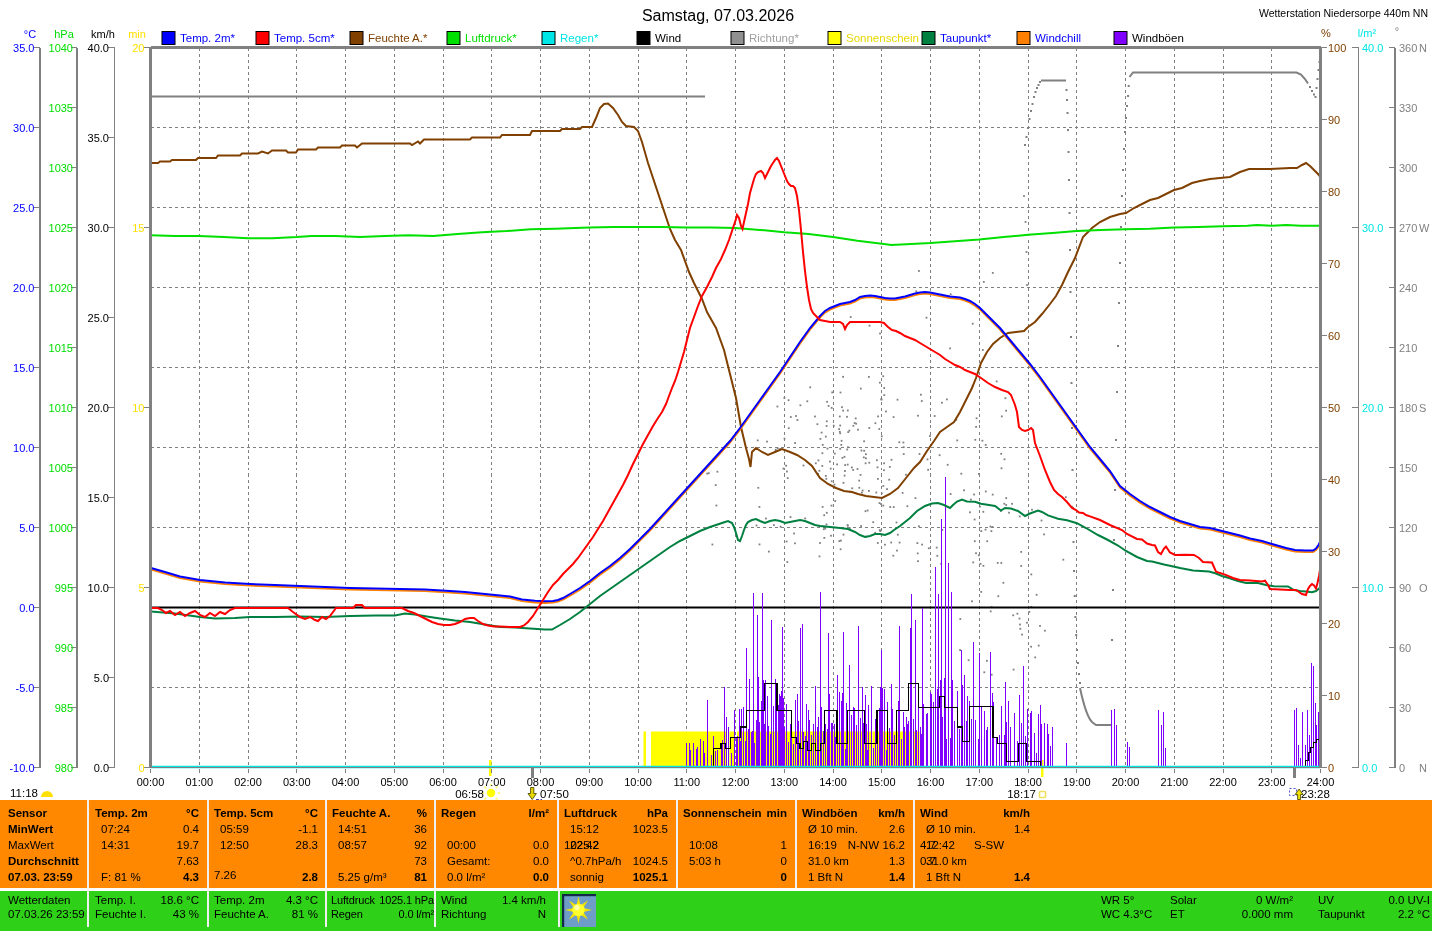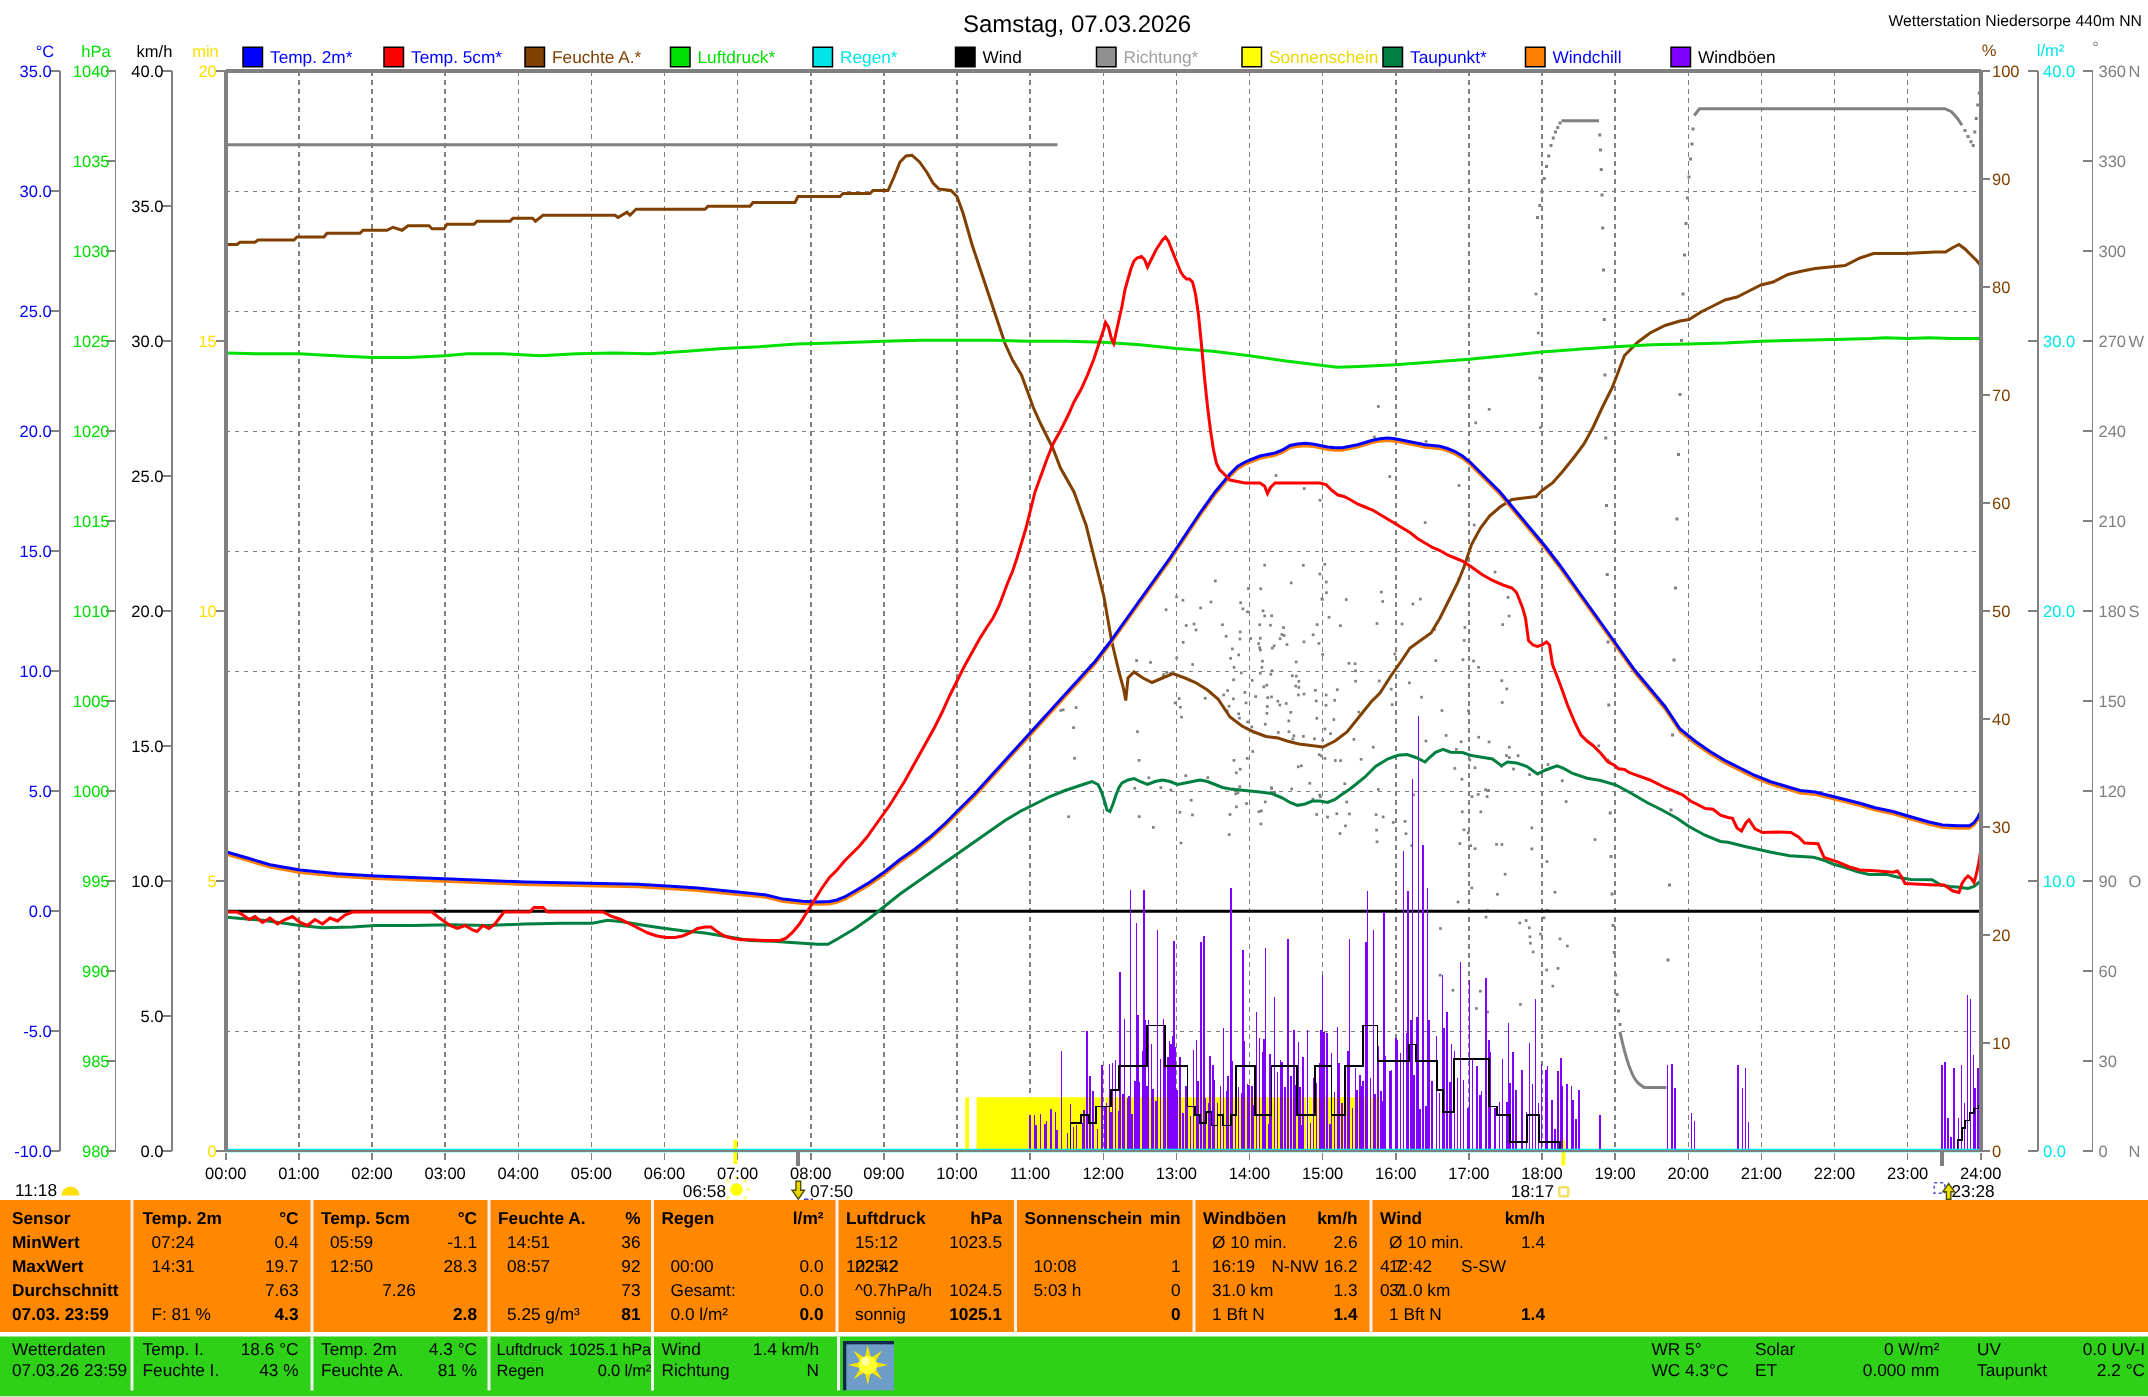--- a/index.html
+++ b/index.html
@@ -679,39 +679,39 @@
       <div style="position:absolute;left:86.5px;top:0;width:2px;height:88px;background:#f0f0f0"></div>
       <div style="position:absolute;left:206.5px;top:0;width:2px;height:88px;background:#f0f0f0"></div>
       <div style="position:absolute;left:324.5px;top:0;width:2px;height:88px;background:#f0f0f0"></div>
       <div style="position:absolute;left:433.5px;top:0;width:2px;height:88px;background:#f0f0f0"></div>
       <div style="position:absolute;left:556.5px;top:0;width:2px;height:88px;background:#f0f0f0"></div>
       <div style="position:absolute;left:675.5px;top:0;width:2px;height:88px;background:#f0f0f0"></div>
       <div style="position:absolute;left:794.5px;top:0;width:2px;height:88px;background:#f0f0f0"></div>
       <div style="position:absolute;left:912.5px;top:0;width:2px;height:88px;background:#f0f0f0"></div>
       <div style="position:absolute;left:8px;top:7px;font-weight:bold">Sensor</div>
       <div style="position:absolute;left:8px;top:23px;font-weight:bold">MinWert</div>
-      <div style="position:absolute;left:8px;top:39px;font-weight:bold">MaxWert</div>
+      <div style="position:absolute;left:8px;top:39px;font-weight:normal">MaxWert</div>
       <div style="position:absolute;left:8px;top:55px;font-weight:bold">Durchschnitt</div>
       <div style="position:absolute;left:8px;top:71px;font-weight:bold">07.03. 23:59</div>
       <div style="position:absolute;left:95px;top:7px;font-weight:bold;white-space:nowrap">Temp. 2m</div>
       <div style="position:absolute;left:95px;top:7px;width:104px;text-align:right;font-weight:bold;white-space:nowrap">°C</div>
       <div style="position:absolute;left:101px;top:23px;white-space:nowrap">07:24</div>
       <div style="position:absolute;left:95px;top:23px;width:104px;text-align:right;white-space:nowrap">0.4</div>
       <div style="position:absolute;left:101px;top:39px;white-space:nowrap">14:31</div>
       <div style="position:absolute;left:95px;top:39px;width:104px;text-align:right;white-space:nowrap">19.7</div>
       <div style="position:absolute;left:95px;top:55px;width:104px;text-align:right;white-space:nowrap">7.63</div>
       <div style="position:absolute;left:101px;top:71px;white-space:nowrap">F: 81 %</div>
       <div style="position:absolute;left:95px;top:71px;width:104px;text-align:right;font-weight:bold;white-space:nowrap">4.3</div>
       <div style="position:absolute;left:214px;top:7px;font-weight:bold;white-space:nowrap">Temp. 5cm</div>
       <div style="position:absolute;left:214px;top:7px;width:104px;text-align:right;font-weight:bold;white-space:nowrap">°C</div>
       <div style="position:absolute;left:220px;top:23px;white-space:nowrap">05:59</div>
       <div style="position:absolute;left:214px;top:23px;width:104px;text-align:right;white-space:nowrap">-1.1</div>
       <div style="position:absolute;left:220px;top:39px;white-space:nowrap">12:50</div>
       <div style="position:absolute;left:214px;top:39px;width:104px;text-align:right;white-space:nowrap">28.3</div>
-      <div style="position:absolute;left:214px;top:55px;width:104px;text-align:center;white-space:nowrap">7.26</div>
+      <div style="position:absolute;left:214px;top:69px;width:104px;text-align:left;white-space:nowrap">7.26</div>
       <div style="position:absolute;left:214px;top:71px;width:104px;text-align:right;font-weight:bold;white-space:nowrap">2.8</div>
       <div style="position:absolute;left:332px;top:7px;font-weight:bold;white-space:nowrap">Feuchte A.</div>
       <div style="position:absolute;left:332px;top:7px;width:95px;text-align:right;font-weight:bold;white-space:nowrap">%</div>
       <div style="position:absolute;left:338px;top:23px;white-space:nowrap">14:51</div>
       <div style="position:absolute;left:332px;top:23px;width:95px;text-align:right;white-space:nowrap">36</div>
       <div style="position:absolute;left:338px;top:39px;white-space:nowrap">08:57</div>
       <div style="position:absolute;left:332px;top:39px;width:95px;text-align:right;white-space:nowrap">92</div>
       <div style="position:absolute;left:332px;top:55px;width:95px;text-align:right;white-space:nowrap">73</div>
       <div style="position:absolute;left:338px;top:71px;white-space:nowrap">5.25 g/m³</div>
       <div style="position:absolute;left:332px;top:71px;width:95px;text-align:right;font-weight:bold;white-space:nowrap">81</div>

